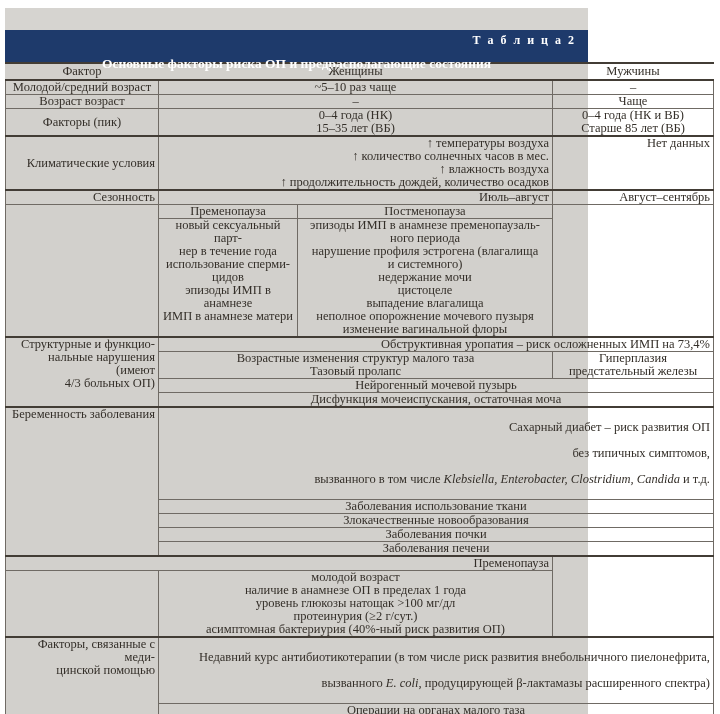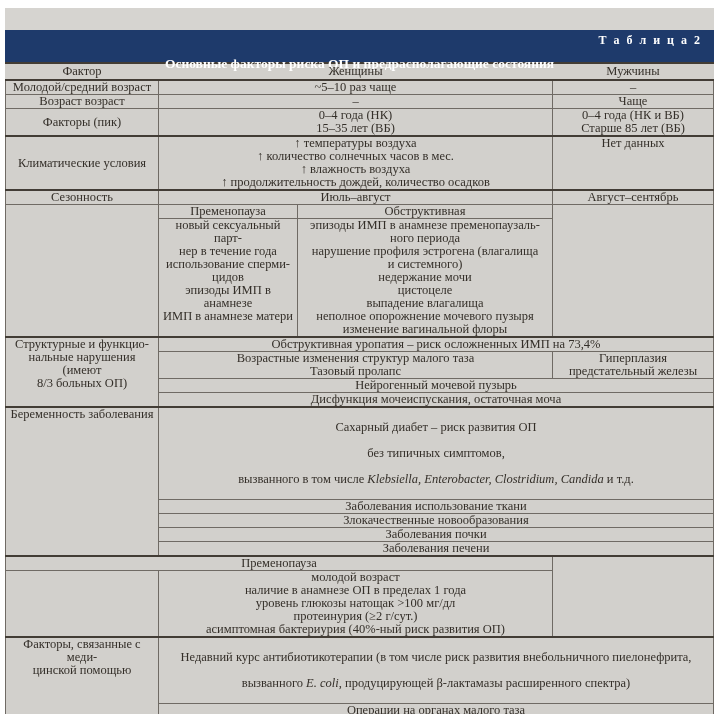--- a/index.html
+++ b/index.html
@@ -1,21 +1,21 @@
 <!DOCTYPE html>
 <html><head>
 <meta charset="utf-8">
 <style>
   html,body { margin:0; padding:0; }
   body {
     width:720px; height:714px; background:#ffffff; overflow:hidden;
     font-family:"Liberation Serif", serif; color:#342f29;
   }
   .page {
-    position:absolute; left:5px; top:8px; width:709px; height:706px;
+    position:absolute; left:5px; top:8px; width:583px; height:706px;
     background:#d2d0cc;
   }
   .topstrip { height:22px; background:#d6d4d0; }
   .titlebar {
     height:32px; background:#1e3a6b; color:#ffffff;
   }
   .table-caption {
     text-align:right; padding:3px 12px 0 0;
     font-size:12px; font-weight:bold; letter-spacing:2px;
   }
@@ -33,21 +33,21 @@
     text-align:center; vertical-align:middle;
     padding:0 3px; white-space:pre-line;
     overflow:hidden;
     font-family:Liberation Serif, serif;
   }
   tr.hdr td {
     border-bottom:2px solid #423c35;
     border-left-color:transparent; border-right-color:transparent;
     padding:1px 3px;
   }
-  tr.thick td { border-top:2px solid #423c35; }
+  tr.thick td { border-top:2px solid #423c35;text-align:right; }
   td.vtop { vertical-align:top; }
   i { font-style:italic; }
 </style>
 </head>
 <body>
 
 <div class="page">
   <div class="topstrip"></div>
 
   <div class="titlebar">
@@ -101,21 +101,21 @@
 
     <tr class="thick">
       <td>Сезонность</td>
       <td colspan="2">Июль–август</td>
       <td>Август–сентябрь</td>
     </tr>
 
     <tr>
       <td rowspan="2"></td>
       <td>Пременопауза</td>
-      <td>Обструктивная</td>
+      <td>Постменопауза</td>
       <td rowspan="2"></td>
     </tr>
 
     <tr>
       <td class="vtop">новый сексуальный парт-
 нер в течение года
 использование сперми-
 цидов
 эпизоды ИМП в анамнезе
 ИМП в анамнезе матери</td>
@@ -126,21 +126,21 @@
 недержание мочи
 цистоцеле
 выпадение влагалища
 неполное опорожнение мочевого пузыря
 изменение вагинальной флоры</td>
     </tr>
 
     <tr class="thick">
       <td rowspan="4" class="vtop">Структурные и функцио-
 нальные нарушения (имеют
-8/3 больных ОП)</td>
+4/3 больных ОП)</td>
       <td colspan="3">Обструктивная уропатия – риск осложненных ИМП на 73,4%</td>
     </tr>
     <tr>
       <td colspan="2">Возрастные изменения структур малого таза
 Тазовый пролапс</td>
       <td>Гиперплазия предстательный железы</td>
     </tr>
     <tr>
       <td colspan="3">Нейрогенный мочевой пузырь</td>
     </tr>

